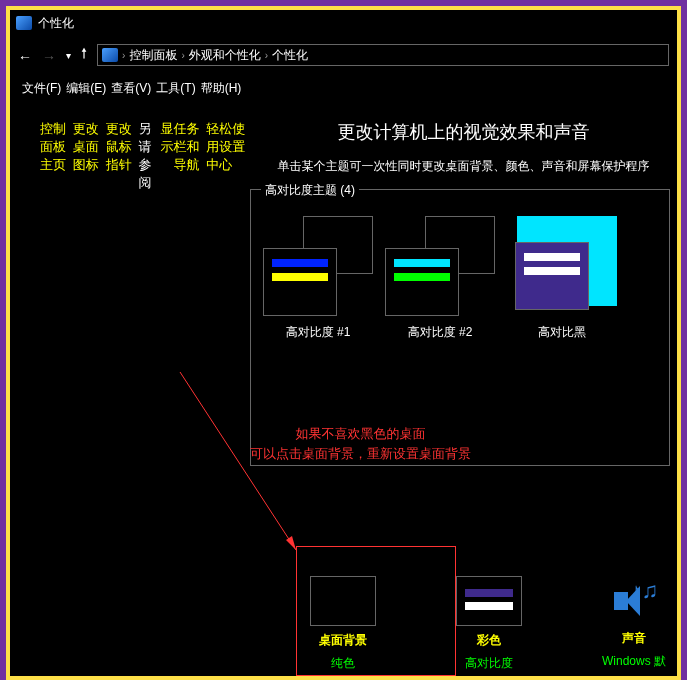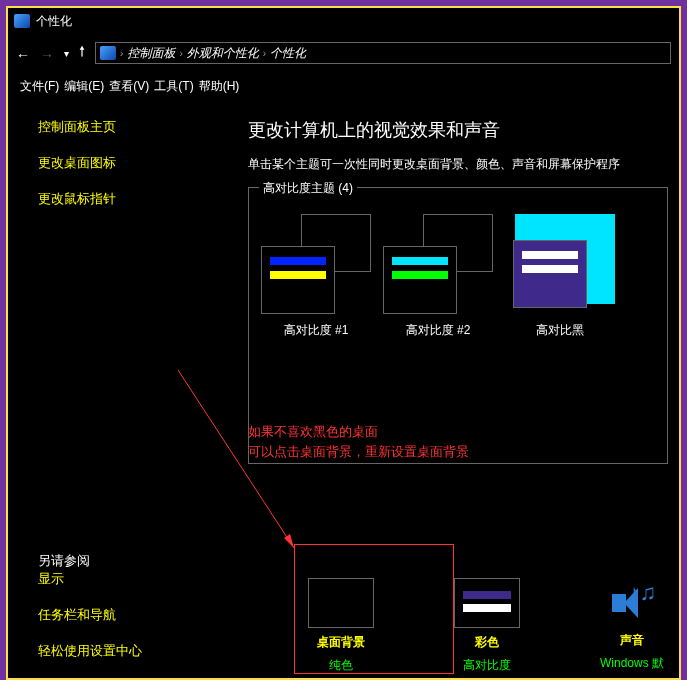--- a/index.html
+++ b/index.html
@@ -1,35 +1,35 @@
 <!DOCTYPE html>
 <html><head>
 <meta charset="utf-8">
 <style>
 * { margin: 0; padding: 0; box-sizing: border-box; font-family: "Microsoft YaHei", "SimSun", sans-serif; }
 body { background: #7030a0; width: 687px; height: 680px; overflow: hidden; }
-.window { position: absolute; left: 6px; top: 6px; right: 6px; bottom: 0; background: #000; border: 2px solid #fde047; }
+.window { position: absolute; left: 6px; top: 6px; right: 6px; bottom: 0; background: #000; border: 4px solid #fde047; }
 .titlebar { height: 26px; display: flex; align-items: center; padding: 0 6px; gap: 6px; }
 .titlebar .icon { width: 16px; height: 14px; }
 .titlebar .title { color: #fff; font-size: 12px; }
 .navrow { height: 30px; display: flex; align-items: center; padding: 0 8px; gap: 10px; margin-top: 4px; }
 .navbtn { color: #fff; font-size: 14px; cursor: pointer; }
 .navbtn.disabled { color: #555; }
 .chev { color: #fff; font-size: 10px; }
 .addrbar { flex: 1; background: #000; border: 1px solid #666; height: 22px; display: flex; align-items: center; padding: 0 4px; gap: 4px; }
-.addrbar .seg { color: #fff; font-size: 12px; font-style: italic; }
+.addrbar .seg { color: #fff; font-size: 12px; }
 .addrbar .sep { color: #999; font-size: 10px; }
 .menubar { height: 28px; display: flex; align-items: center; padding: 0 12px; gap: 5px; margin-top: 4px; }
 .menubar .mi { color: #fff; font-size: 12px; cursor: pointer; }
 .body { display: flex; height: calc(100% - 92px); }
-.sidebar { width: 240px; padding: 18px 0 0 30px; display: flex; flex-direction: column; }
+.sidebar { width: 240px; padding: 18px 0 0 30px; display: flex; flex-direction: row; }
 .sidelink { color: #ffff00; font-size: 13px; margin-bottom: 18px; cursor: pointer; }
 .spacer { flex: 1; }
 .seealso-head { color: #fff; font-size: 13px; }
-.main { flex: 1; padding: 18px 0 12px 0; position: relative; }
+.main { flex: 1; padding: 18px 0 12px 0; position: relative; text-align: center; }
 .main h1 { color: #fff; font-size: 18px; font-weight: normal; margin-bottom: 14px; }
 .main .sub { color: #fff; font-size: 12px; }
 .themebox { border: 1px solid #666; margin-top: 14px; padding: 12px; position: relative; width: 420px; height: 277px; }
 .legend { position: absolute; top: -8px; left: 10px; background: #000; color: #fff; font-size: 12px; padding: 0 4px; }
 .themes-row { display: flex; gap: 12px; margin-top: 14px; }
 .theme-item { display: flex; flex-direction: column; align-items: center; gap: 8px; cursor: pointer; }
 .theme-thumb { width: 110px; height: 100px; position: relative; }
 .theme-back, .theme-front { position: absolute; border: 1px solid #666; }
 .theme-back { right: 0; top: 0; width: 70px; height: 58px; }
 .theme-front { left: 0; bottom: 0; width: 74px; height: 68px; background: #000; display: flex; flex-direction: column; gap: 6px; padding: 10px 8px 0 8px; }

